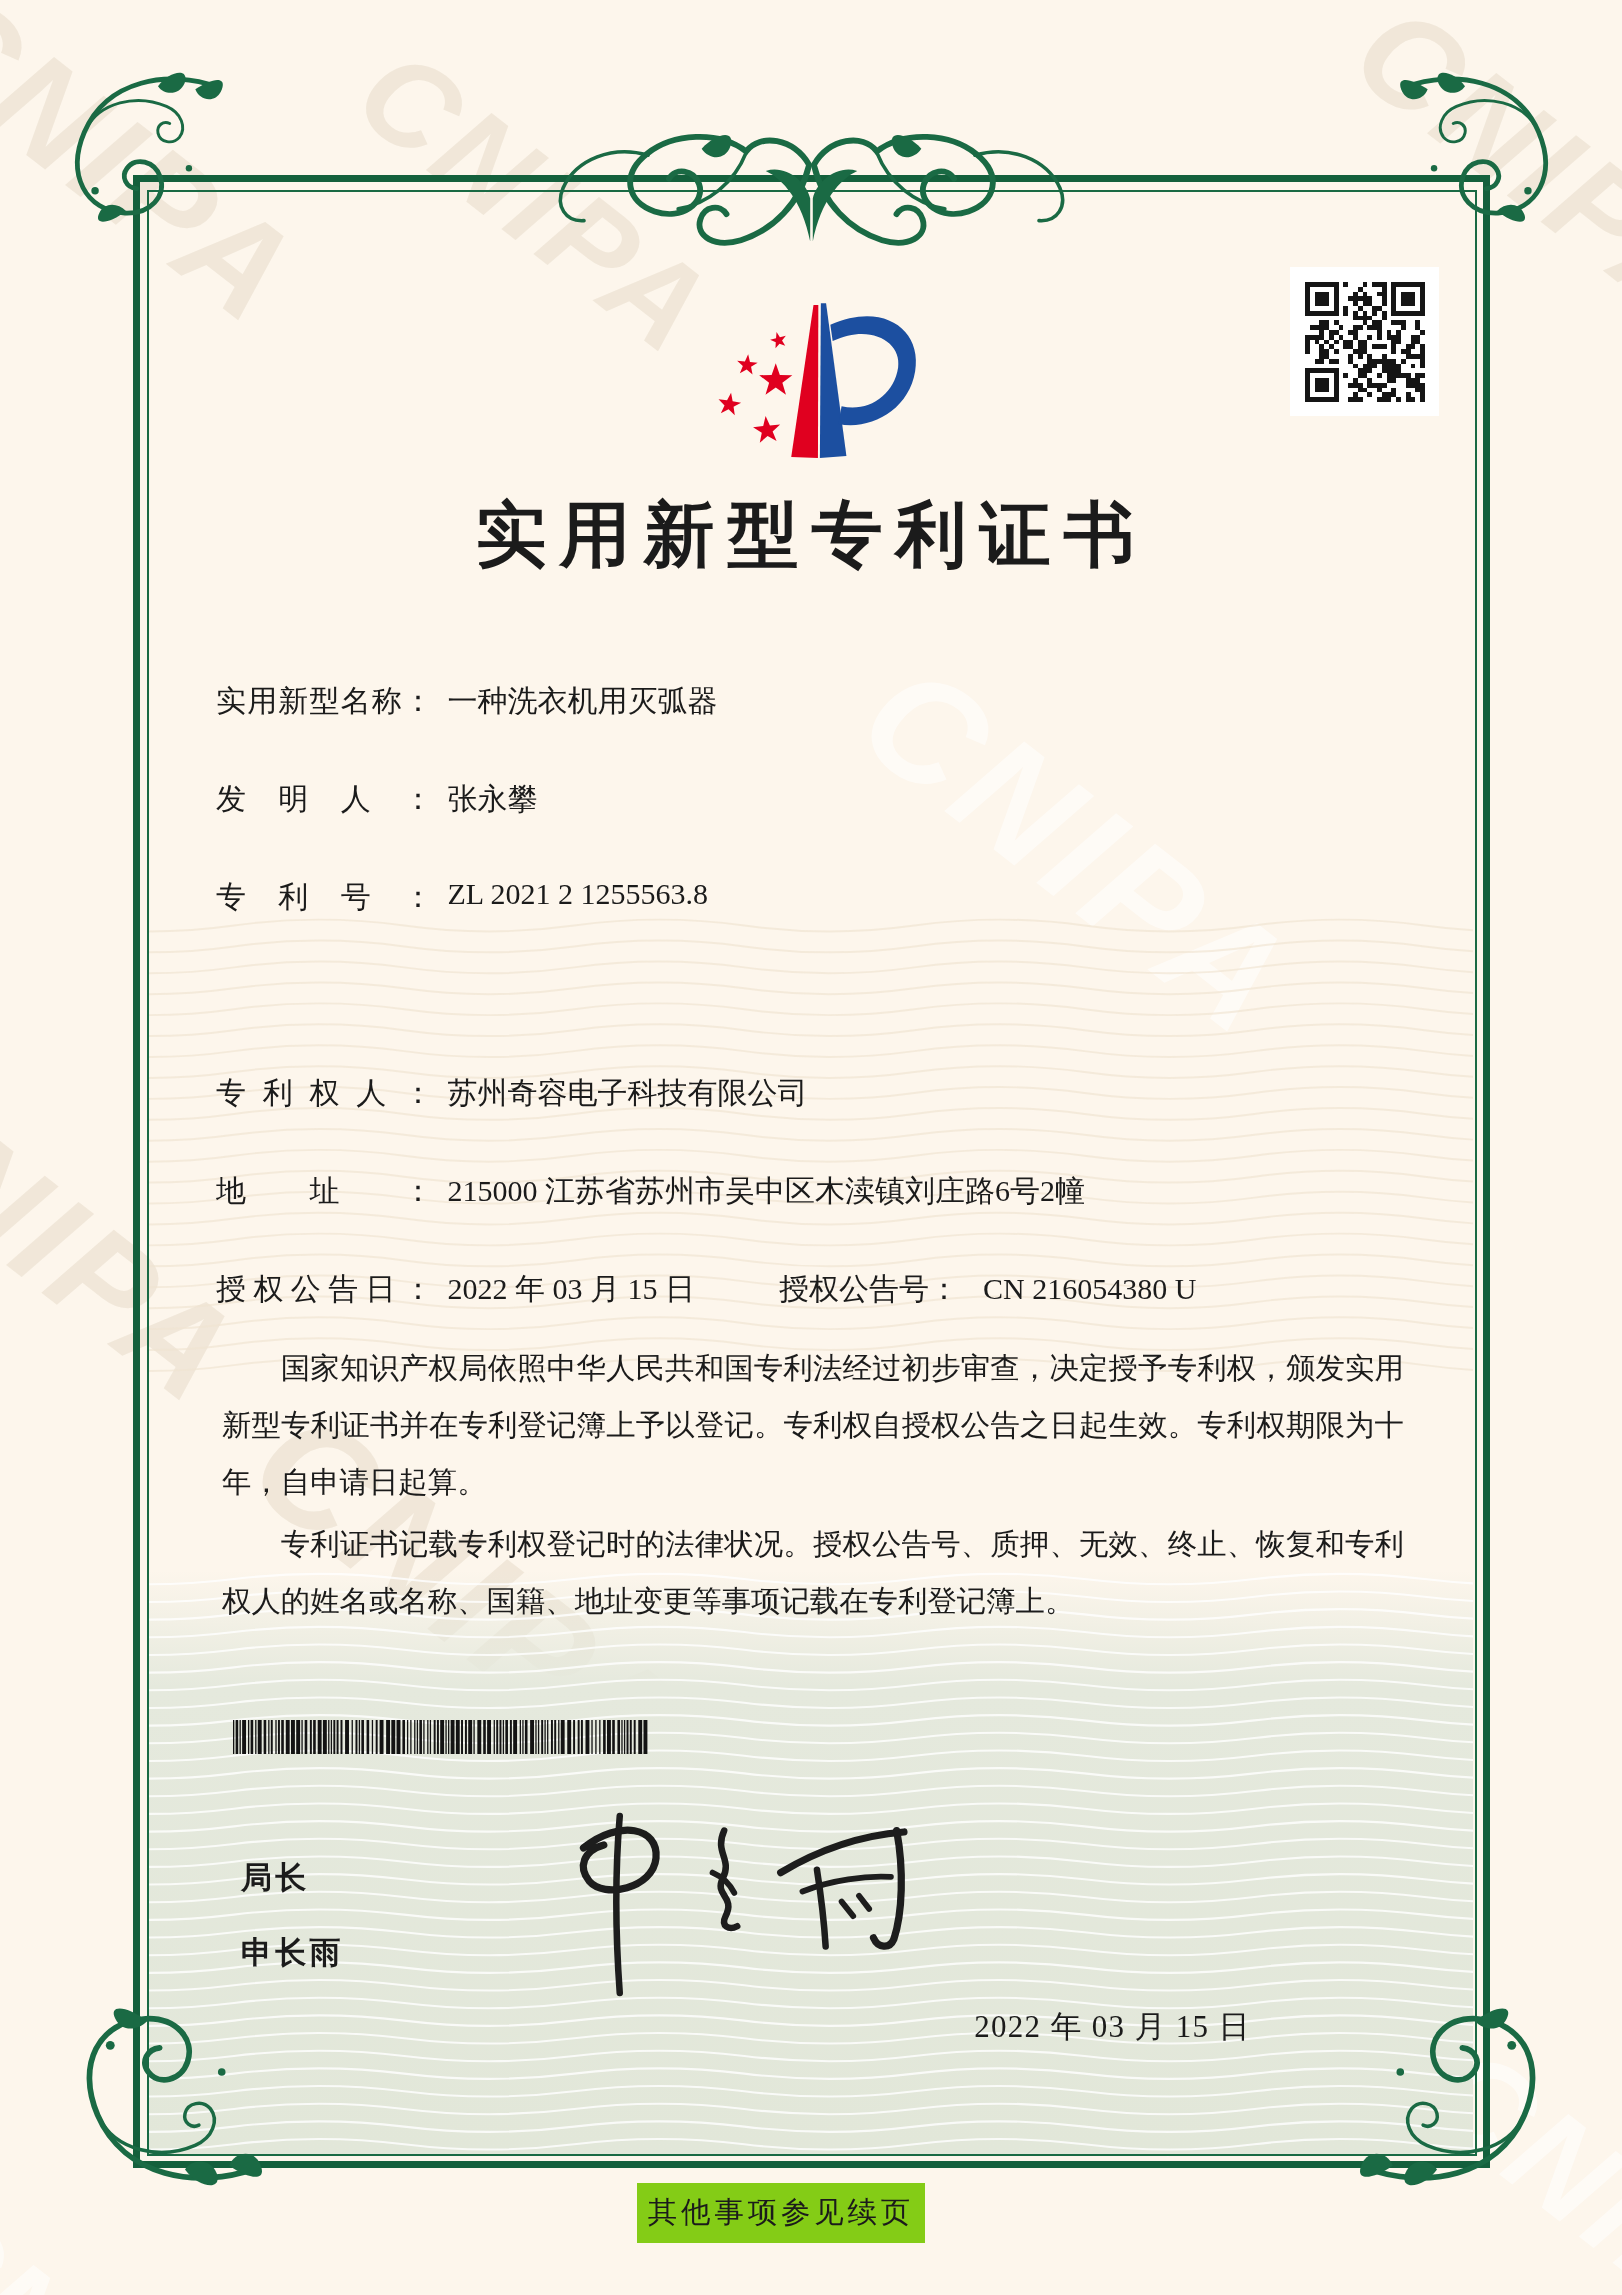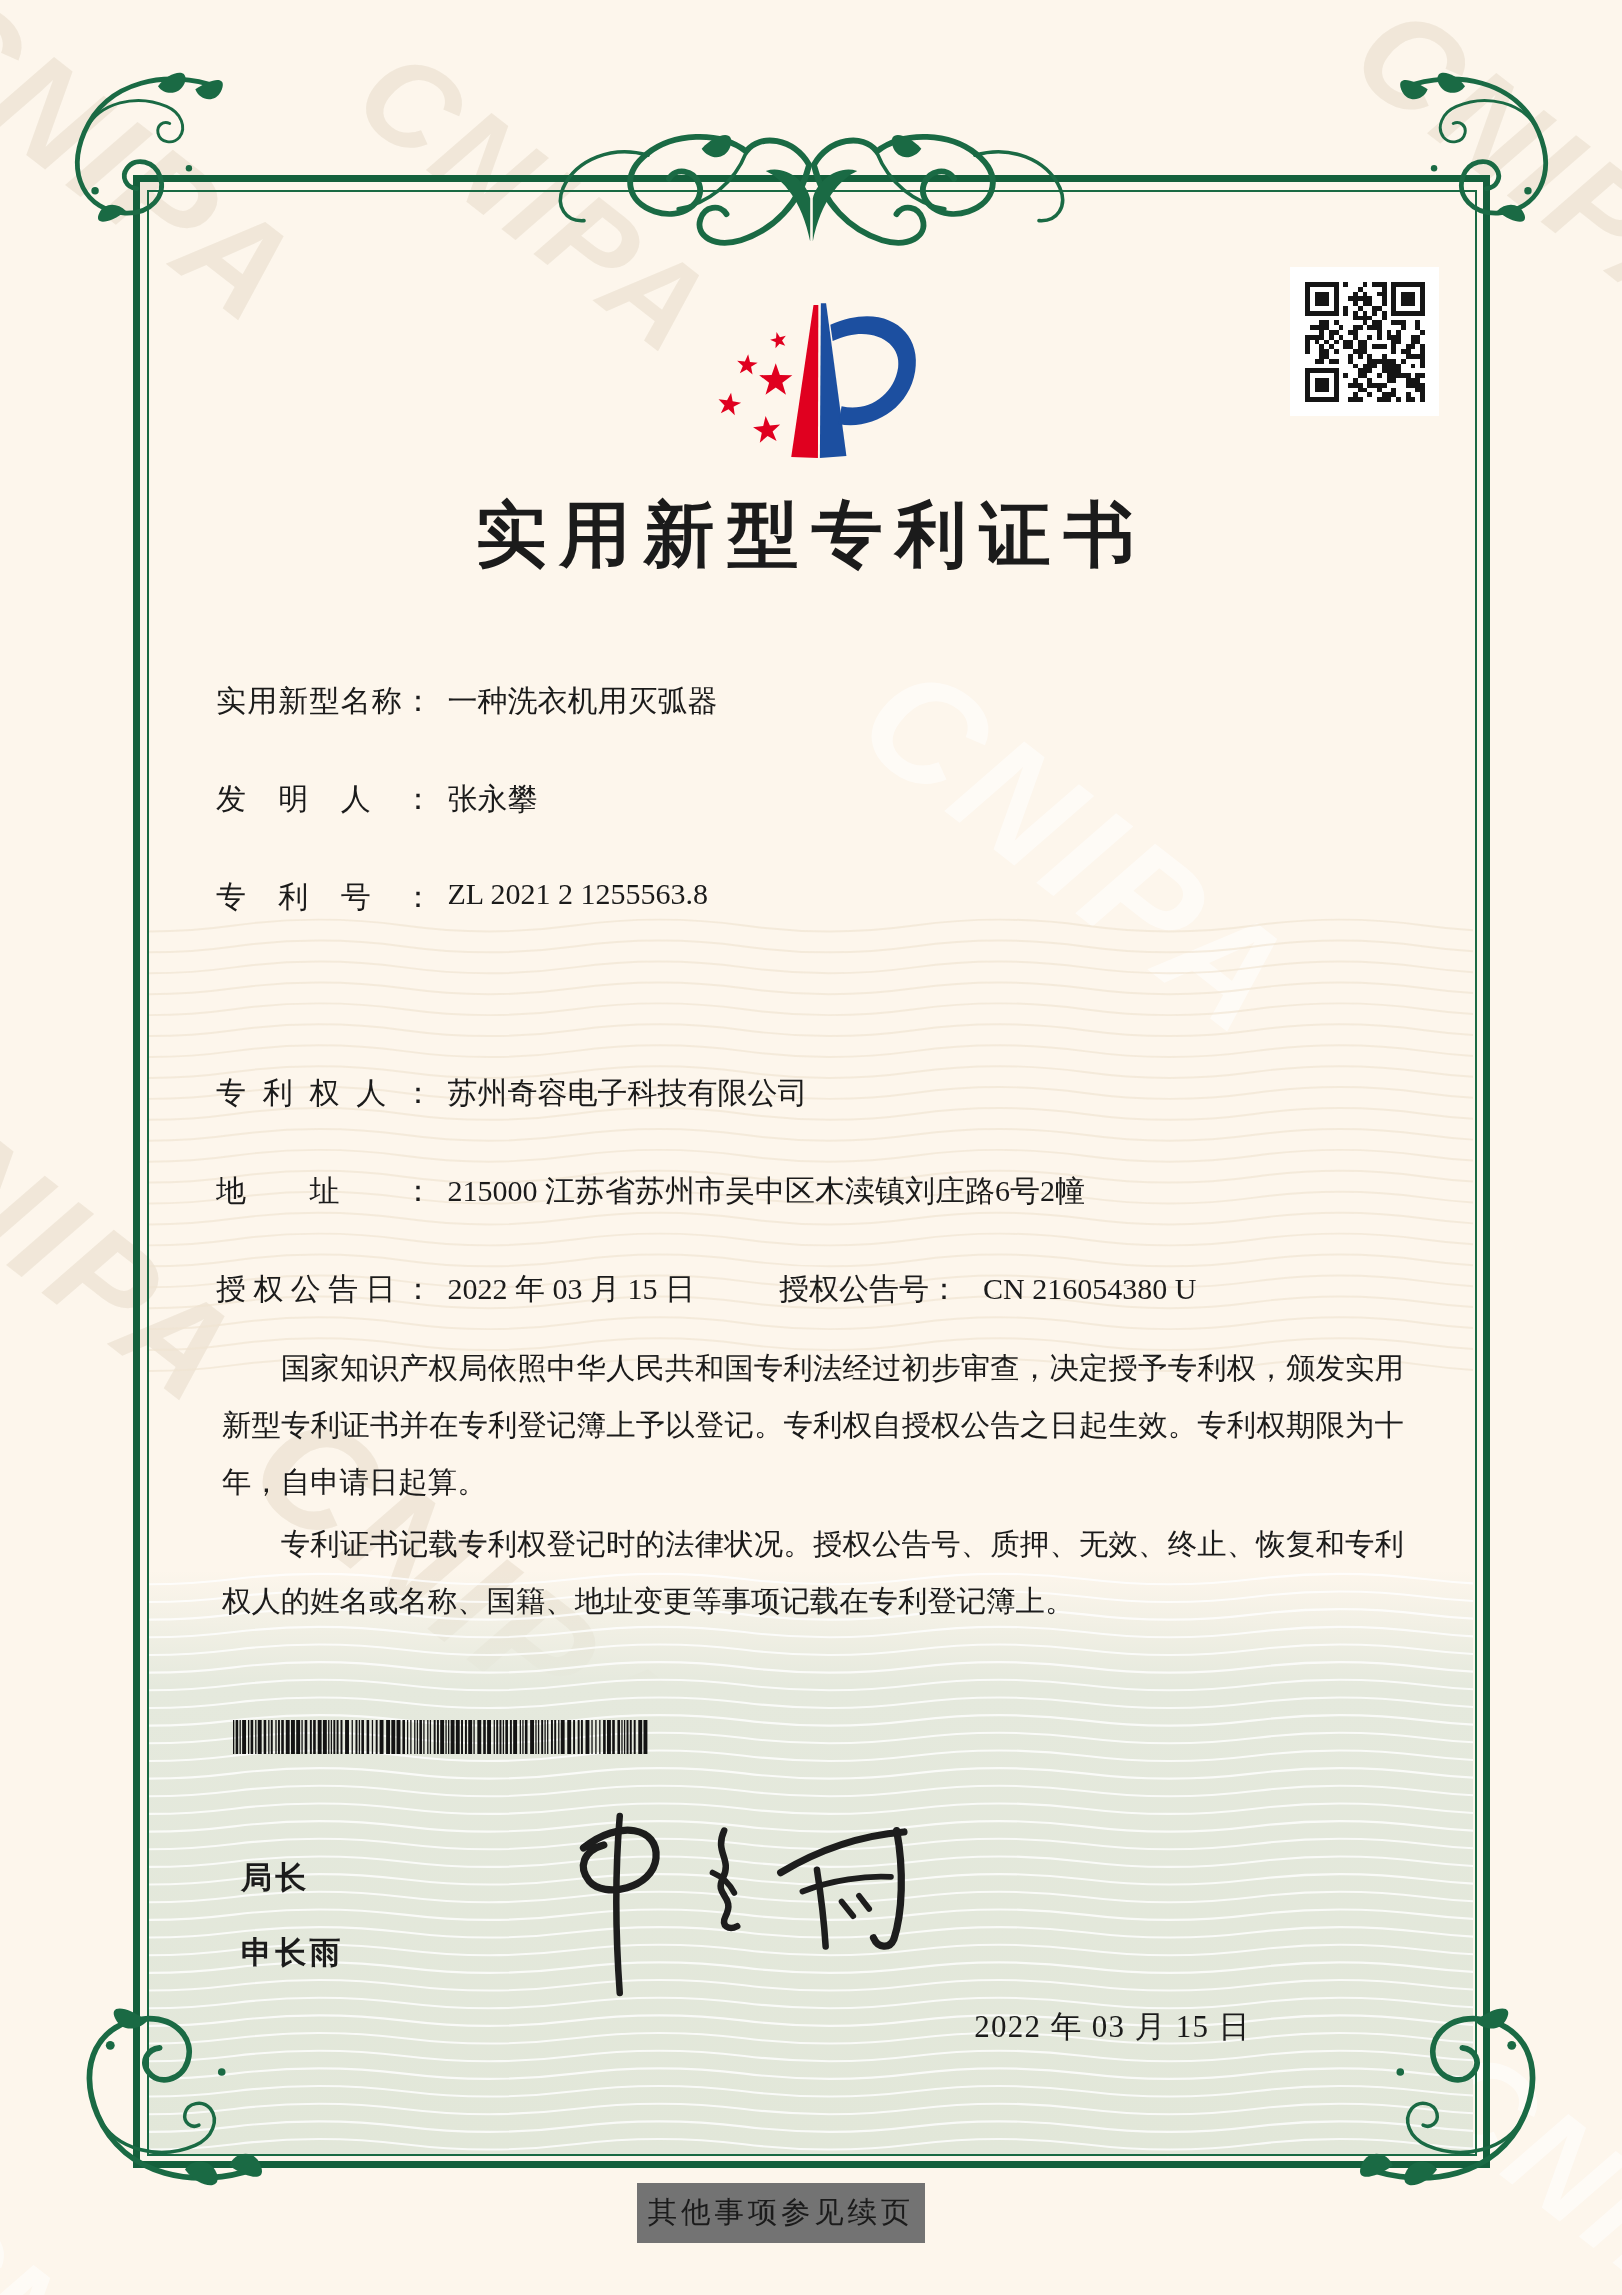--- a/index.html
+++ b/index.html
@@ -51,21 +51,21 @@
   #barcode{position:absolute;left:233px;top:1720px;width:417px;height:34px}
   #barcode rect{fill:#131313}
   
   .signer{position:absolute;left:241px;font-size:31px;font-weight:bold;letter-spacing:3.3px}
   #sig{position:absolute;left:556px;top:1803px;width:432px;height:203px}
   .sig-stroke{fill:none;stroke:#1d1d1d;stroke-linecap:round;stroke-linejoin:round}
   
   .issue-date{position:absolute;left:903px;top:2006px;width:419px;text-align:center;
       font-size:31px;letter-spacing:1.3px}
   .page-num{position:absolute;left:0;top:2098px;width:1555px;text-align:center;font-size:26px;letter-spacing:2px}
-  .note-strip{position:absolute;left:637px;top:2183px;width:288px;height:60px;background:#737373;
+  .note-strip{position:absolute;left:637px;top:2183px;width:288px;height:60px;background:#84cc16;
       display:flex;align-items:center;justify-content:center;font-size:29.4px;letter-spacing:3.9px}
 </style>
 </head>
 <body>
 
 <div class="page">
 
   <div class="wm tan" style="left:-26px;top:-46px;font-size:137px">CNIPA</div>
   <div class="wm tan" style="left:419px;top:19.6px;font-size:124px">CNIPA</div>
   <div class="wm tan" style="left:1420px;top:-26px;font-size:131px">CNIPA</div>

